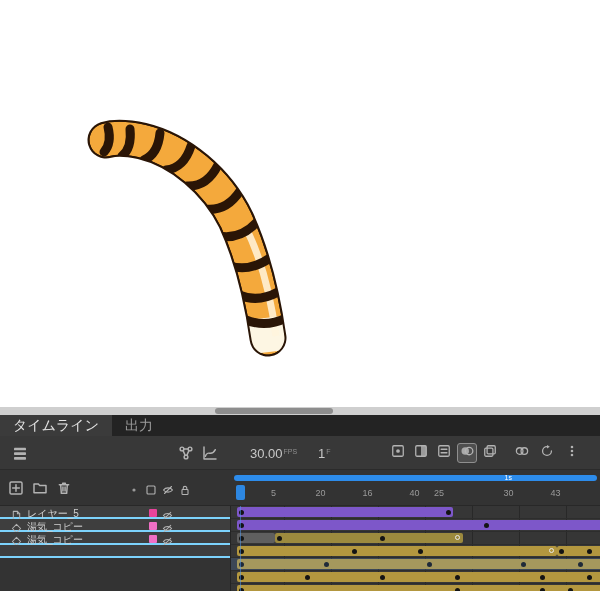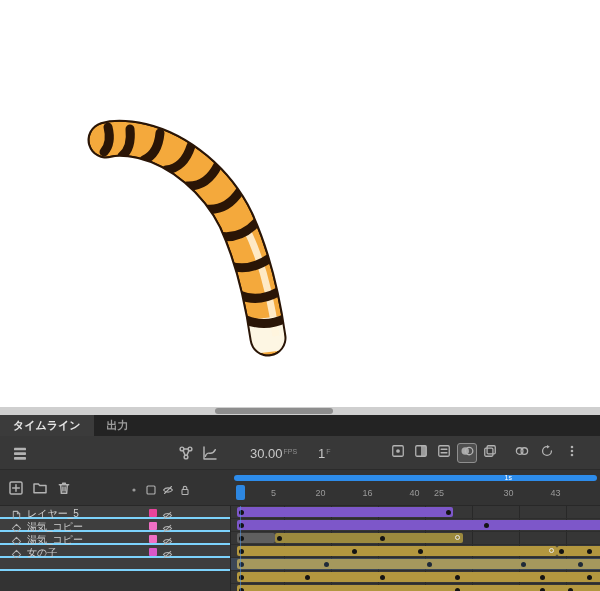--- a/index.html
+++ b/index.html
@@ -3,21 +3,21 @@
 <meta charset="utf-8">
 <style>
   * { box-sizing: border-box; margin: 0; padding: 0; }
   html,body { width:600px; height:591px; overflow:hidden; background:#fff;
     font-family:"Liberation Sans","DejaVu Sans",sans-serif; }
   .stage { position:absolute; left:0; top:0; width:600px; height:407px; background:#fff; }
   .splitbar { position:absolute; left:0; top:407px; width:600px; height:8px; background:#cfcfcf; }
   .splitbar .thumb { position:absolute; left:215px; top:1px; width:118px; height:6px; background:#8d8d8d; border-radius:3px; }
   .panel { position:absolute; left:0; top:415px; width:600px; height:176px; background:#333; color:#ccc; }
   .tabbar { position:absolute; left:0; top:0; width:600px; height:21px; background:#232323; display:flex; }
-  .tab { height:21px; line-height:21px; padding:0 13px; font-size:11px; color:#9b9b9b; white-space:nowrap;font-weight:bold; }
+  .tab { height:21px; line-height:21px; padding:0 13px; font-size:14px; color:#9b9b9b; white-space:nowrap; }
   .tab.active { background:#3b3b3b; color:#e6e6e6; }
   .toolbar { position:absolute; left:0; top:21px; width:600px; height:34px; background:#383838; border-bottom:1px solid #2b2b2b; }
   .tb-icon { position:absolute; top:9px; width:16px; height:16px; }
   .tb-btn { position:absolute; top:7px; width:20px; height:20px; border-radius:3px; display:flex; align-items:center; justify-content:center; }
   .tb-btn.active { background:#4f4f4f; border:1px solid #8f8f8f; }
   .fps { position:absolute; left:250px; top:10px; font-size:13px; color:#c8c8c8; }
   .fcount { position:absolute; left:318px; top:10px; font-size:13px; color:#c8c8c8; }
   .unit { font-size:7px; color:#8f8f8f; position:relative; top:-4px; margin-left:1px; }
   .header { position:absolute; left:0; top:55px; width:600px; height:36px; background:#333; border-bottom:1px solid #282828; }
   .hdr-btn { position:absolute; top:10px; width:16px; height:16px; }
@@ -346,33 +346,18 @@
             </svg></span>
           <span class="lname">湯気_コピー</span>
           <span class="swatch" style="background:#f06fc5"></span>
           <span class="eye"><svg width="11" height="11" viewBox="0 0 12 12">
               <g stroke="#b3b3b3" fill="none" stroke-width="1.1" stroke-linejoin="round" stroke-linecap="round">
                 <path d="M1.5 6 C3.5 3.2 8.5 3.2 10.5 6 C8.5 8.8 3.5 8.8 1.5 6 Z"></path>
                 <path d="M2.5 9.5 L9.5 2.5"></path>
               </g>
             </svg></span>
         </div>
-        <div class="layer-row">
-          <span class="licon"><svg width="11" height="11" viewBox="0 0 12 12">
-              <g stroke="#b3b3b3" fill="none" stroke-width="1.1" stroke-linejoin="round" stroke-linecap="round">
-                <path d="M6 1.5 L10.5 6 L6 10.5 L1.5 6 Z"></path>
-              </g>
-            </svg></span>
-          <span class="lname">女の子</span>
-          <span class="swatch" style="background:#d957c8"></span>
-          <span class="eye"><svg width="11" height="11" viewBox="0 0 12 12">
-              <g stroke="#b3b3b3" fill="none" stroke-width="1.1" stroke-linejoin="round" stroke-linecap="round">
-                <path d="M1.5 6 C3.5 3.2 8.5 3.2 10.5 6 C8.5 8.8 3.5 8.8 1.5 6 Z"></path>
-                <path d="M2.5 9.5 L9.5 2.5"></path>
-              </g>
-            </svg></span>
-        </div>
         <div class="layer-row"></div>
       </div>
     <div class="playhead-line" style="left: 240px;"></div>
   </div>
 
 </div>
 
 </body></html>

